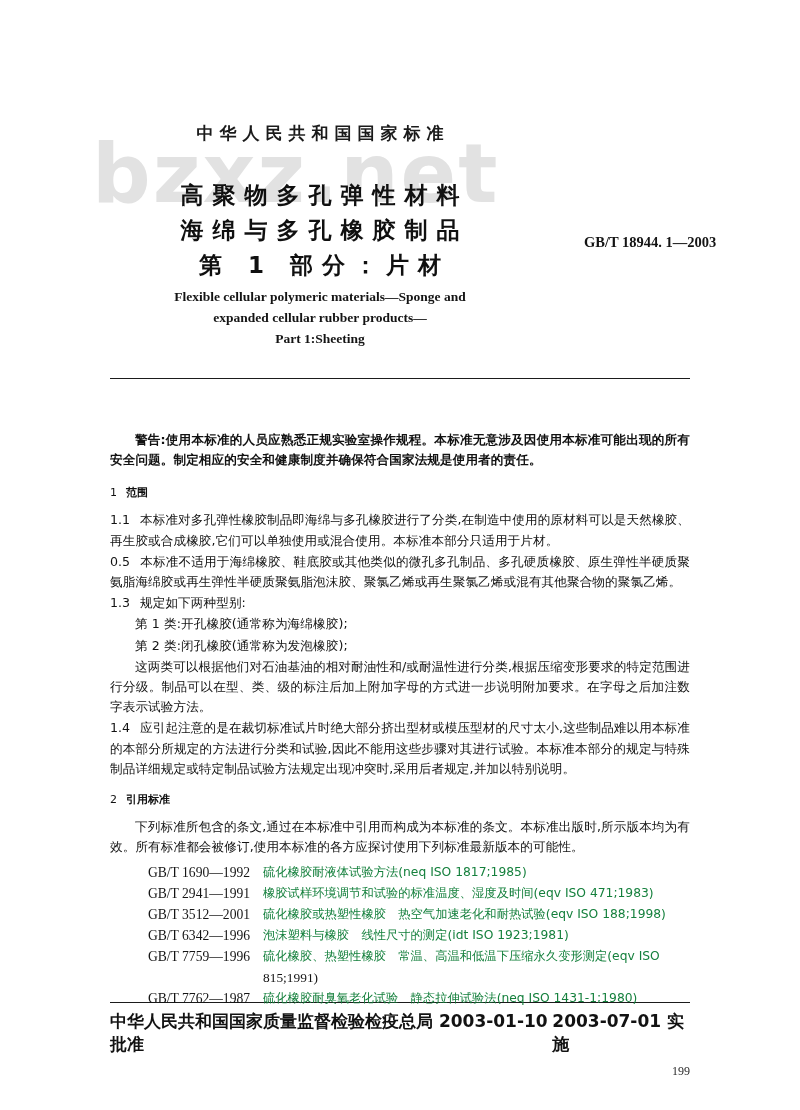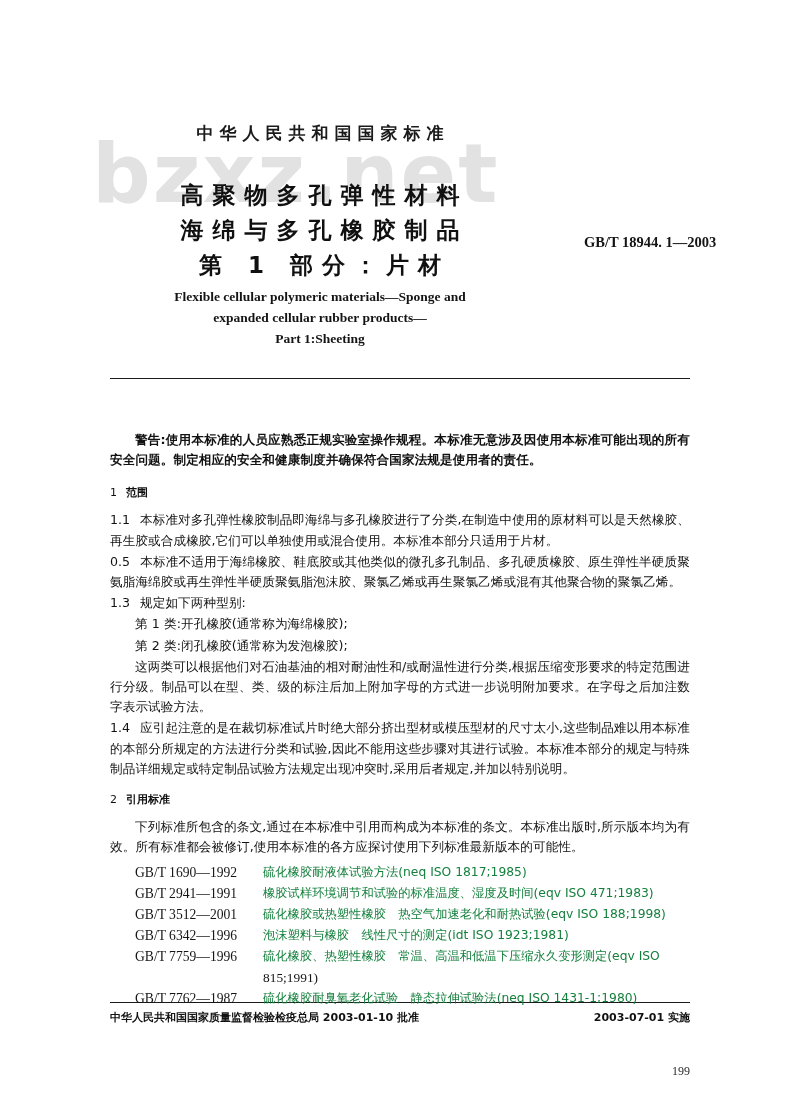--- a/index.html
+++ b/index.html
@@ -157,20 +157,21 @@
 
   
   .ref-list {
     margin-top: 5px;
   }
   .ref-row {
     display: flex;
     align-items: flex-start;
     line-height: 21px;
     padding-left: 25px;
+    text-align: center;
   }
   .ref-code {
     font-family: "Liberation Serif", serif;
     font-size: 13.6px;
     white-space: nowrap;
     width: 128px;
     flex: 0 0 128px;
     color: #141414;
   }
   .ref-title {
@@ -188,21 +189,21 @@
   
   .footer {
     position: absolute;
     left: 110px;
     top: 1010px;
     width: 580px;
     display: flex;
     justify-content: space-between;
     align-items: baseline;
     font-family: "DejaVu Sans", sans-serif;
-    font-size: 11px;
+    font-size: 17px;
     font-weight: bold;
     color: #121212;
     z-index: 2;
   }
   .pagenum {
     position: absolute;
     left: 610px;
     top: 1064px;
     width: 80px;
     text-align: right;

